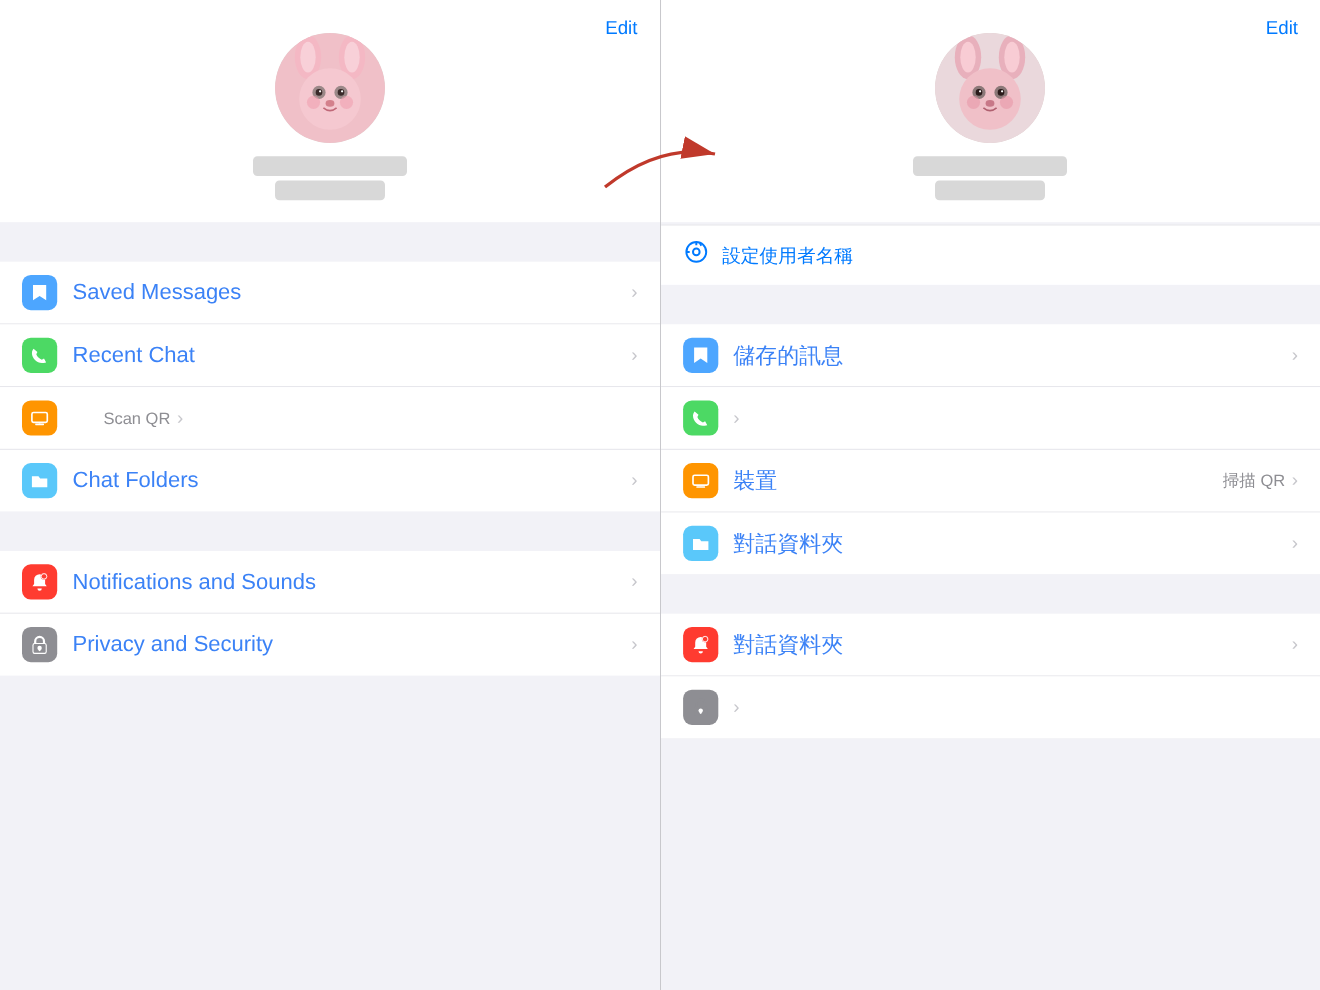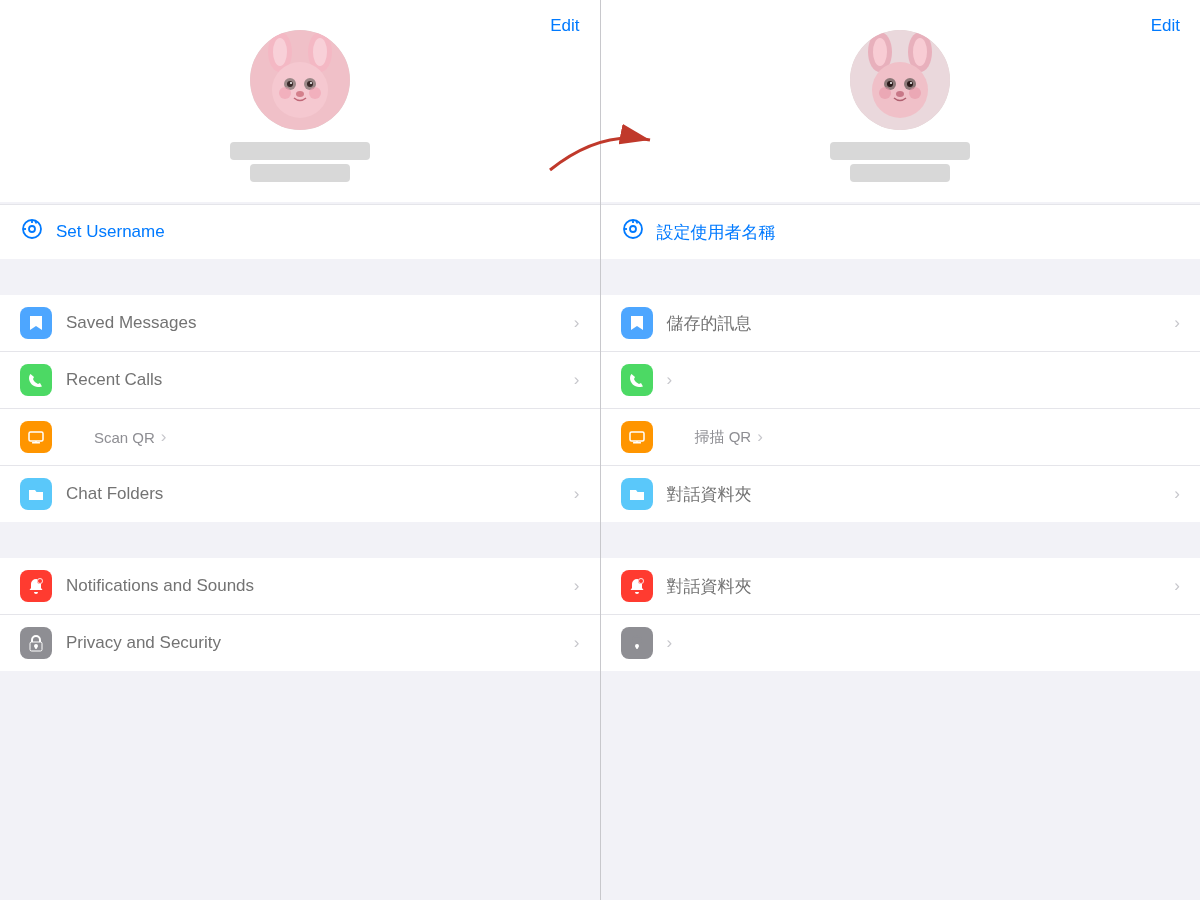--- a/index.html
+++ b/index.html
@@ -134,22 +134,22 @@
 
     .icon-blue { background: #4da6ff; }
     .icon-green { background: #4cd964; }
     .icon-orange { background: #ff9500; }
     .icon-teal { background: #5ac8fa; }
     .icon-red { background: #ff3b30; }
     .icon-gray { background: #8e8e93; }
 
     .menu-label {
       flex: 1;
-      font-size: 17px;
-      color: #737373;
+      font-size: 20px;
+      color: #3b82f6;
     }
 
     .menu-extra {
       color: #8e8e93;
       font-size: 15px;
       margin-right: 6px;
       margin-left: 28px;
     }
 
     .menu-chevron {
@@ -191,32 +191,20 @@
         <circle cx="65" cy="63" r="6" fill="#f0a0b0" opacity="0.6"></circle>
       </svg>
     </div>
 
     <div class="name-block">
       <div class="name-bar name-bar-wide"></div>
       <div class="name-bar name-bar-narrow"></div>
     </div>
   </div>
 
-  <div class="username-row">
-    <span class="username-icon">
-      <svg width="24" height="24" viewBox="0 0 24 24" fill="none">
-        <circle cx="12" cy="12" r="9" stroke="#007aff" stroke-width="1.8"></circle>
-        <circle cx="12" cy="12" r="3" stroke="#007aff" stroke-width="1.8"></circle>
-        <line x1="12" y1="3" x2="12" y2="6" stroke="#007aff" stroke-width="1.8"></line>
-        <line x1="3" y1="12" x2="6" y2="12" stroke="#007aff" stroke-width="1.8"></line>
-        <line x1="15" y1="4" x2="16.5" y2="6.5" stroke="#007aff" stroke-width="1.5"></line>
-      </svg>
-    </span>
-    <span class="username-label">Set Username</span>
-  </div>
 
   <div class="section-sep"></div>
 
   <div class="menu-list">
 
     <div class="menu-item">
       <div class="menu-icon icon-blue">
         <svg width="18" height="18" viewBox="0 0 18 18" fill="white">
           <path d="M3 2h12v14l-6-4-6 4V2z"></path>
         </svg>
@@ -224,21 +212,21 @@
       <span class="menu-label">Saved Messages</span>
       <span class="menu-chevron">›</span>
     </div>
 
     <div class="menu-item">
       <div class="menu-icon icon-green">
         <svg width="18" height="18" viewBox="0 0 18 18" fill="white">
           <path d="M3.5 3C3.5 3 2 4.5 2 7c0 5 4.5 9 9 9 2.5 0 4-.5 4-.5l-2-3.5-2 1C9 12 6.5 10 6 8l1-2L3.5 3z"></path>
         </svg>
       </div>
-      <span class="menu-label">Recent Calls</span>
+      <span class="menu-label">Recent Chat</span>
       <span class="menu-chevron">›</span>
     </div>
 
     <div class="menu-item">
       <div class="menu-icon icon-orange">
         <svg width="18" height="18" viewBox="0 0 18 18" fill="white">
           <rect x="2" y="4" width="14" height="9" rx="1.5" stroke="white" stroke-width="1.5" fill="none"></rect>
           <rect x="5" y="14" width="8" height="1.5" rx="0.5" fill="white"></rect>
           <line x1="9" y1="13" x2="9" y2="14" stroke="white" stroke-width="1.5"></line>
         </svg>
@@ -372,20 +360,21 @@
     </div>
 
     <div class="menu-item">
       <div class="menu-icon icon-orange">
         <svg width="18" height="18" viewBox="0 0 18 18" fill="white">
           <rect x="2" y="4" width="14" height="9" rx="1.5" stroke="white" stroke-width="1.5" fill="none"></rect>
           <rect x="5" y="14" width="8" height="1.5" rx="0.5" fill="white"></rect>
           <line x1="9" y1="13" x2="9" y2="14" stroke="white" stroke-width="1.5"></line>
         </svg>
       </div>
+      <span class="menu-label">裝置</span>
       <span class="menu-extra">掃描 QR</span>
       <span class="menu-chevron">›</span>
     </div>
 
     <div class="menu-item">
       <div class="menu-icon icon-teal">
         <svg width="18" height="18" viewBox="0 0 18 18" fill="white">
           <path d="M2 5h6l1.5 2H16v8H2V5z"></path>
         </svg>
       </div>

